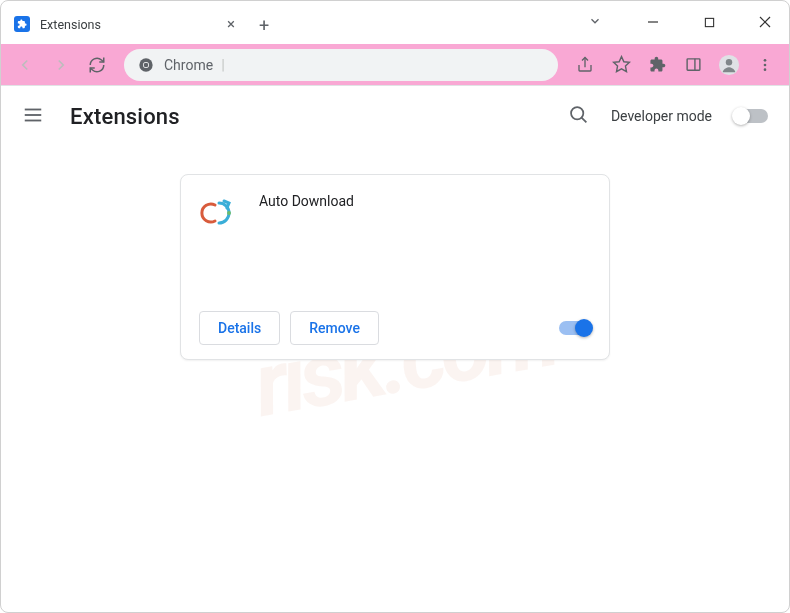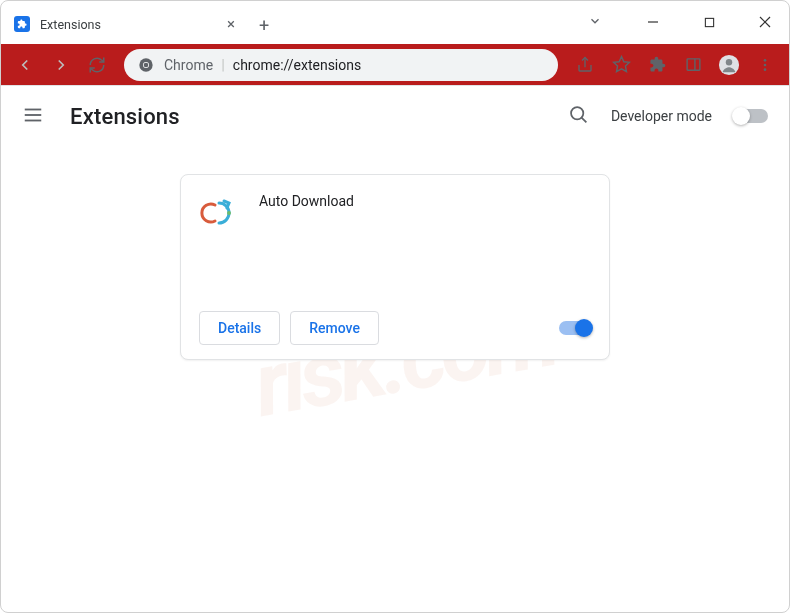--- a/index.html
+++ b/index.html
@@ -29,21 +29,21 @@
     .tab-icon { width: 16px; height: 16px; background: #1a73e8; border-radius: 3px; display: flex; align-items: center; justify-content: center; margin-right: 10px; }
     .tab-icon svg { width: 10px; height: 10px; }
     .tab-title { font-size: 12.5px; color: #3c4043; flex: 1; }
     .tab-close { width: 18px; height: 18px; display: flex; align-items: center; justify-content: center; color: #5f6368; font-size: 15px; cursor: pointer; border-radius: 50%; }
     .new-tab { width: 28px; display: flex; align-items: center; justify-content: center; color: #5f6368; font-size: 18px; margin-top: 6px; cursor: pointer; }
     .win-controls { margin-left: auto; display: flex; align-items: center; padding-right: 12px; gap: 30px; }
     .win-btn { width: 26px; height: 26px; display: flex; align-items: center; justify-content: center; color: #333; cursor: pointer; }
     .chevron-down { font-size: 13px; color: #5f6368; margin-right: 8px;}
     
     
-    .toolbar { height: 42px; display: flex; align-items: center; padding: 0 10px; gap: 6px; background: #b91c1c; border-bottom: 1px solid #e1e3e5; position: relative; z-index: 2; }
+    .toolbar { height: 42px; display: flex; align-items: center; padding: 0 10px; gap: 6px; background: #f9a8d4; border-bottom: 1px solid #e1e3e5; position: relative; z-index: 2; }
     .nav-btn { width: 30px; height: 30px; display: flex; align-items: center; justify-content: center; color: #bbb; font-size: 18px; border-radius: 50%; cursor: pointer; }
     .nav-btn.active { color: #5f6368; }
     .omnibox { flex: 1; height: 32px; background: #f1f3f4; border-radius: 16px; display: flex; align-items: center; padding: 0 14px; margin: 0 6px; }
     .omnibox-icon { width: 16px; height: 16px; margin-right: 10px; }
     .omnibox-prefix { color: #5f6368; font-size: 14px; }
     .omnibox-divider { color: #c4c7c5; margin: 0 8px; font-size: 15px; }
     .omnibox-url { color: #202124; font-size: 14px; }
     .toolbar-icon { width: 30px; height: 30px; display: flex; align-items: center; justify-content: center; color: #5f6368; cursor: pointer; }
     
     
@@ -138,21 +138,20 @@
   <div class="omnibox">
     <span class="omnibox-icon">
       <svg viewBox="0 0 24 24">
           <circle cx="12" cy="12" r="10" fill="#5f6368"></circle>
           <circle cx="12" cy="12" r="4.5" fill="#fff"></circle>
           <circle cx="12" cy="12" r="3.5" fill="#5f6368"></circle>
         </svg>
     </span>
     <span class="omnibox-prefix">Chrome</span>
     <span class="omnibox-divider">|</span>
-    <span class="omnibox-url">chrome://extensions</span>
   </div>
   <span class="toolbar-icon">
     <svg width="18" height="18" viewBox="0 0 24 24" fill="none" stroke="#5f6368" stroke-width="1.8">
         <path d="M4 12v7a1 1 0 0 0 1 1h14a1 1 0 0 0 1-1v-7"></path>
         <polyline points="16 6 12 2 8 6"></polyline>
         <line x1="12" y1="2" x2="12" y2="15"></line>
       </svg>
   </span>
   <span class="toolbar-icon">
     <svg width="19" height="19" viewBox="0 0 24 24" fill="none" stroke="#5f6368" stroke-width="1.8">

